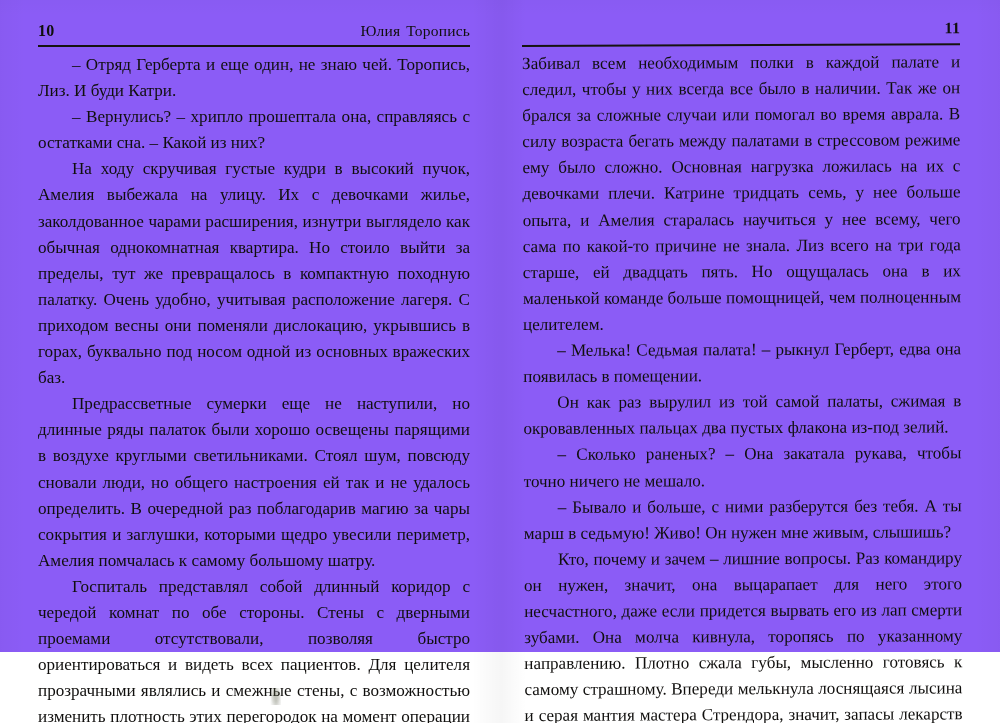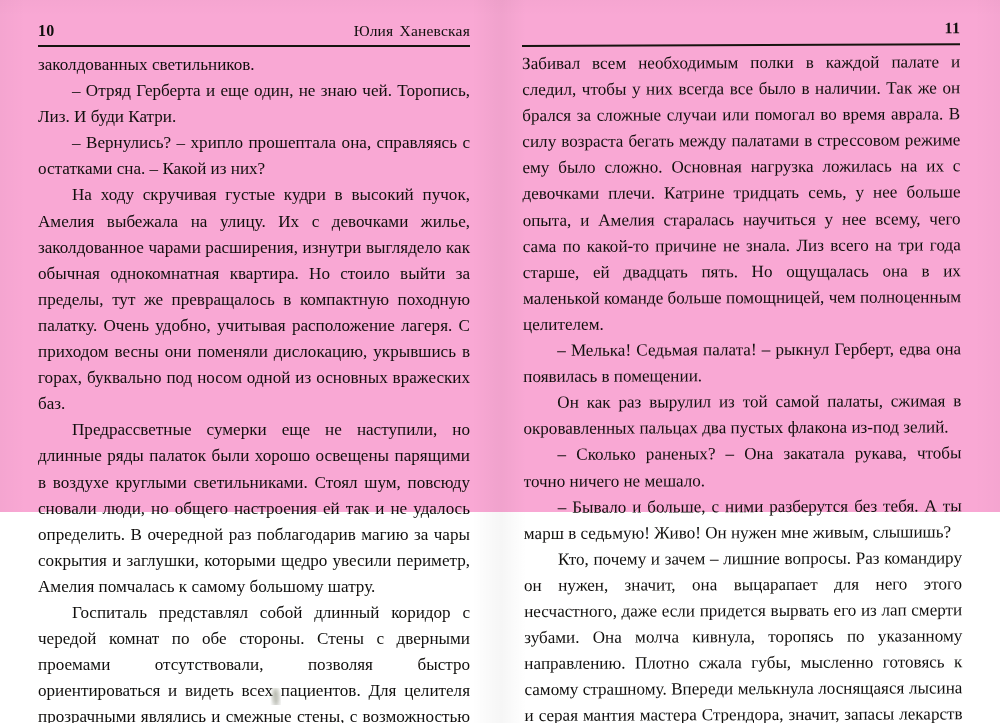--- a/index.html
+++ b/index.html
@@ -12,22 +12,22 @@
     width: 1000px;
     height: 723px;
     overflow: hidden;
     font-family: "Liberation Serif", "DejaVu Serif", serif;
     color: #100f0d;
   }
 
   .spread {
     position: relative;
     width: 1000px;
-    height: 512px;
-    background: #f9a8d4;
+    height: 652px;
+    background: #8b5cf6;
   }
 
   
   .paper-tone {
     position: absolute;
     inset: 0;
     background:
       linear-gradient(to right, rgba(0,0,0,0.020) 0px, rgba(0,0,0,0) 26px),
       linear-gradient(to left,  rgba(0,0,0,0.020) 0px, rgba(0,0,0,0) 26px),
       linear-gradient(to bottom, rgba(0,0,0,0.015) 0px, rgba(0,0,0,0) 16px);
@@ -137,26 +137,25 @@
 <body>
 
 <div class="spread">
 
   <div class="paper-tone"></div>
 
   <div class="page page-left">
 
     <div class="runhead runhead-left">
       <span class="folio">10</span>
-      <span class="runtitle">Юлия Ханевская</span>
+      <span class="runtitle">Юлия Торопись</span>
     </div>
     <div class="rule rule-left"></div>
 
     <div class="column col-left">
-      <p class="cont">заколдованных светильников.</p>
       <p>– Отряд Герберта и еще один, не знаю чей. Торопись, Лиз. И буди Катри.</p>
       <p>– Вернулись? – хрипло прошептала она, справляясь с остатками сна. – Какой из них?</p>
       <p>На ходу скручивая густые кудри в высокий пучок, Амелия выбежала на улицу. Их с девочками жилье, заколдованное чарами расширения, изнутри выглядело как обычная однокомнатная квартира. Но стоило выйти за пределы, тут же превращалось в компактную походную палатку. Очень удобно, учитывая расположение лагеря. С приходом весны они поменяли дислокацию, укрывшись в горах, буквально под носом одной из основных вражеских баз.</p>
       <p>Предрассветные сумерки еще не наступили, но длинные ряды палаток были хорошо освещены парящими в воздухе круглыми светильниками. Стоял шум, повсюду сновали люди, но общего настроения ей так и не удалось определить. В очередной раз поблагодарив магию за чары сокрытия и заглушки, которыми щедро увесили периметр, Амелия помчалась к самому большому шатру.</p>
       <p>Госпиталь представлял собой длинный коридор с чередой комнат по обе стороны. Стены с дверными проемами отсутствовали, позволяя быстро ориентироваться и видеть всех пациентов. Для целителя прозрачными являлись и смежные стены, с возможностью изменить плотность этих перегородок на момент операции или выписки.</p>
 
     </div>
 
     <div class="smudge"></div>
   </div>

